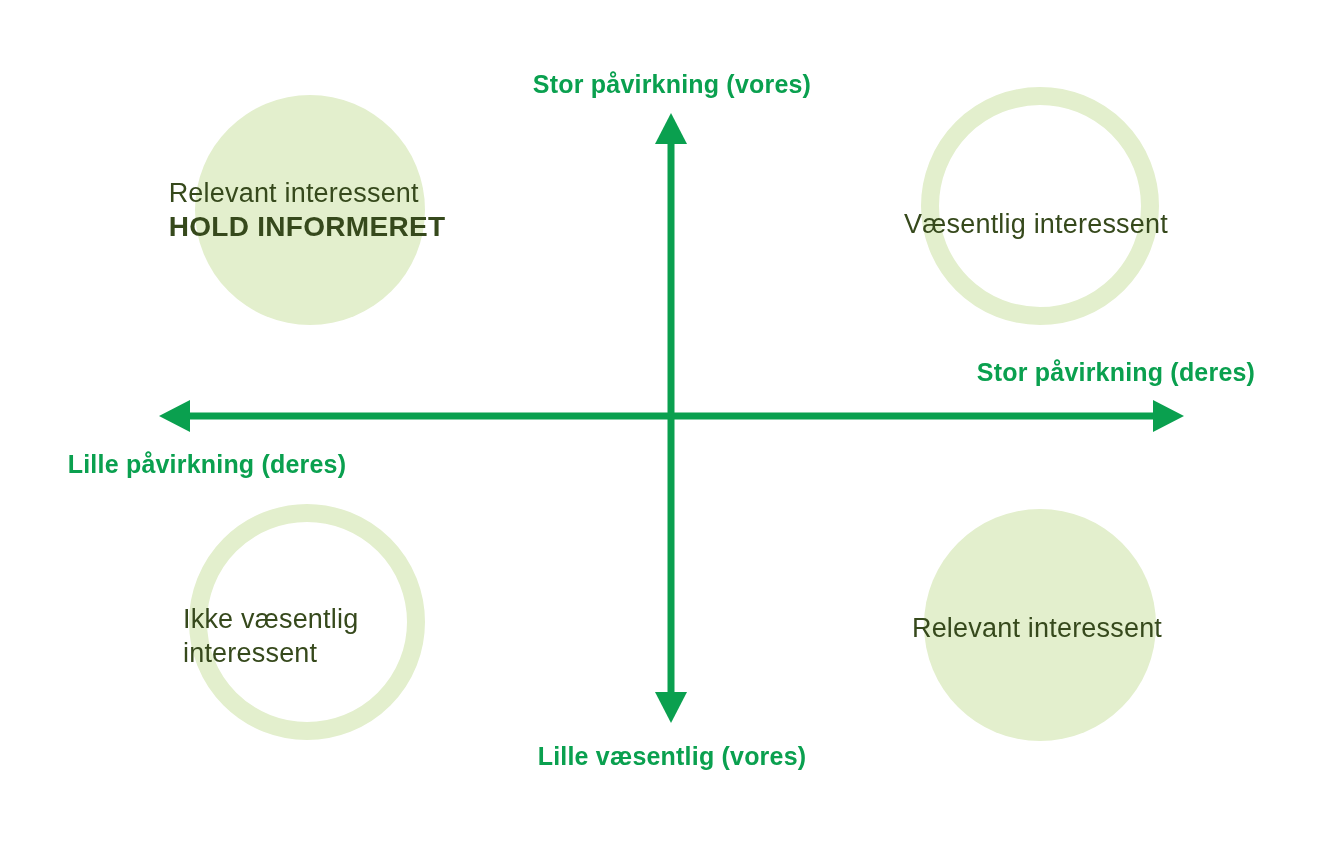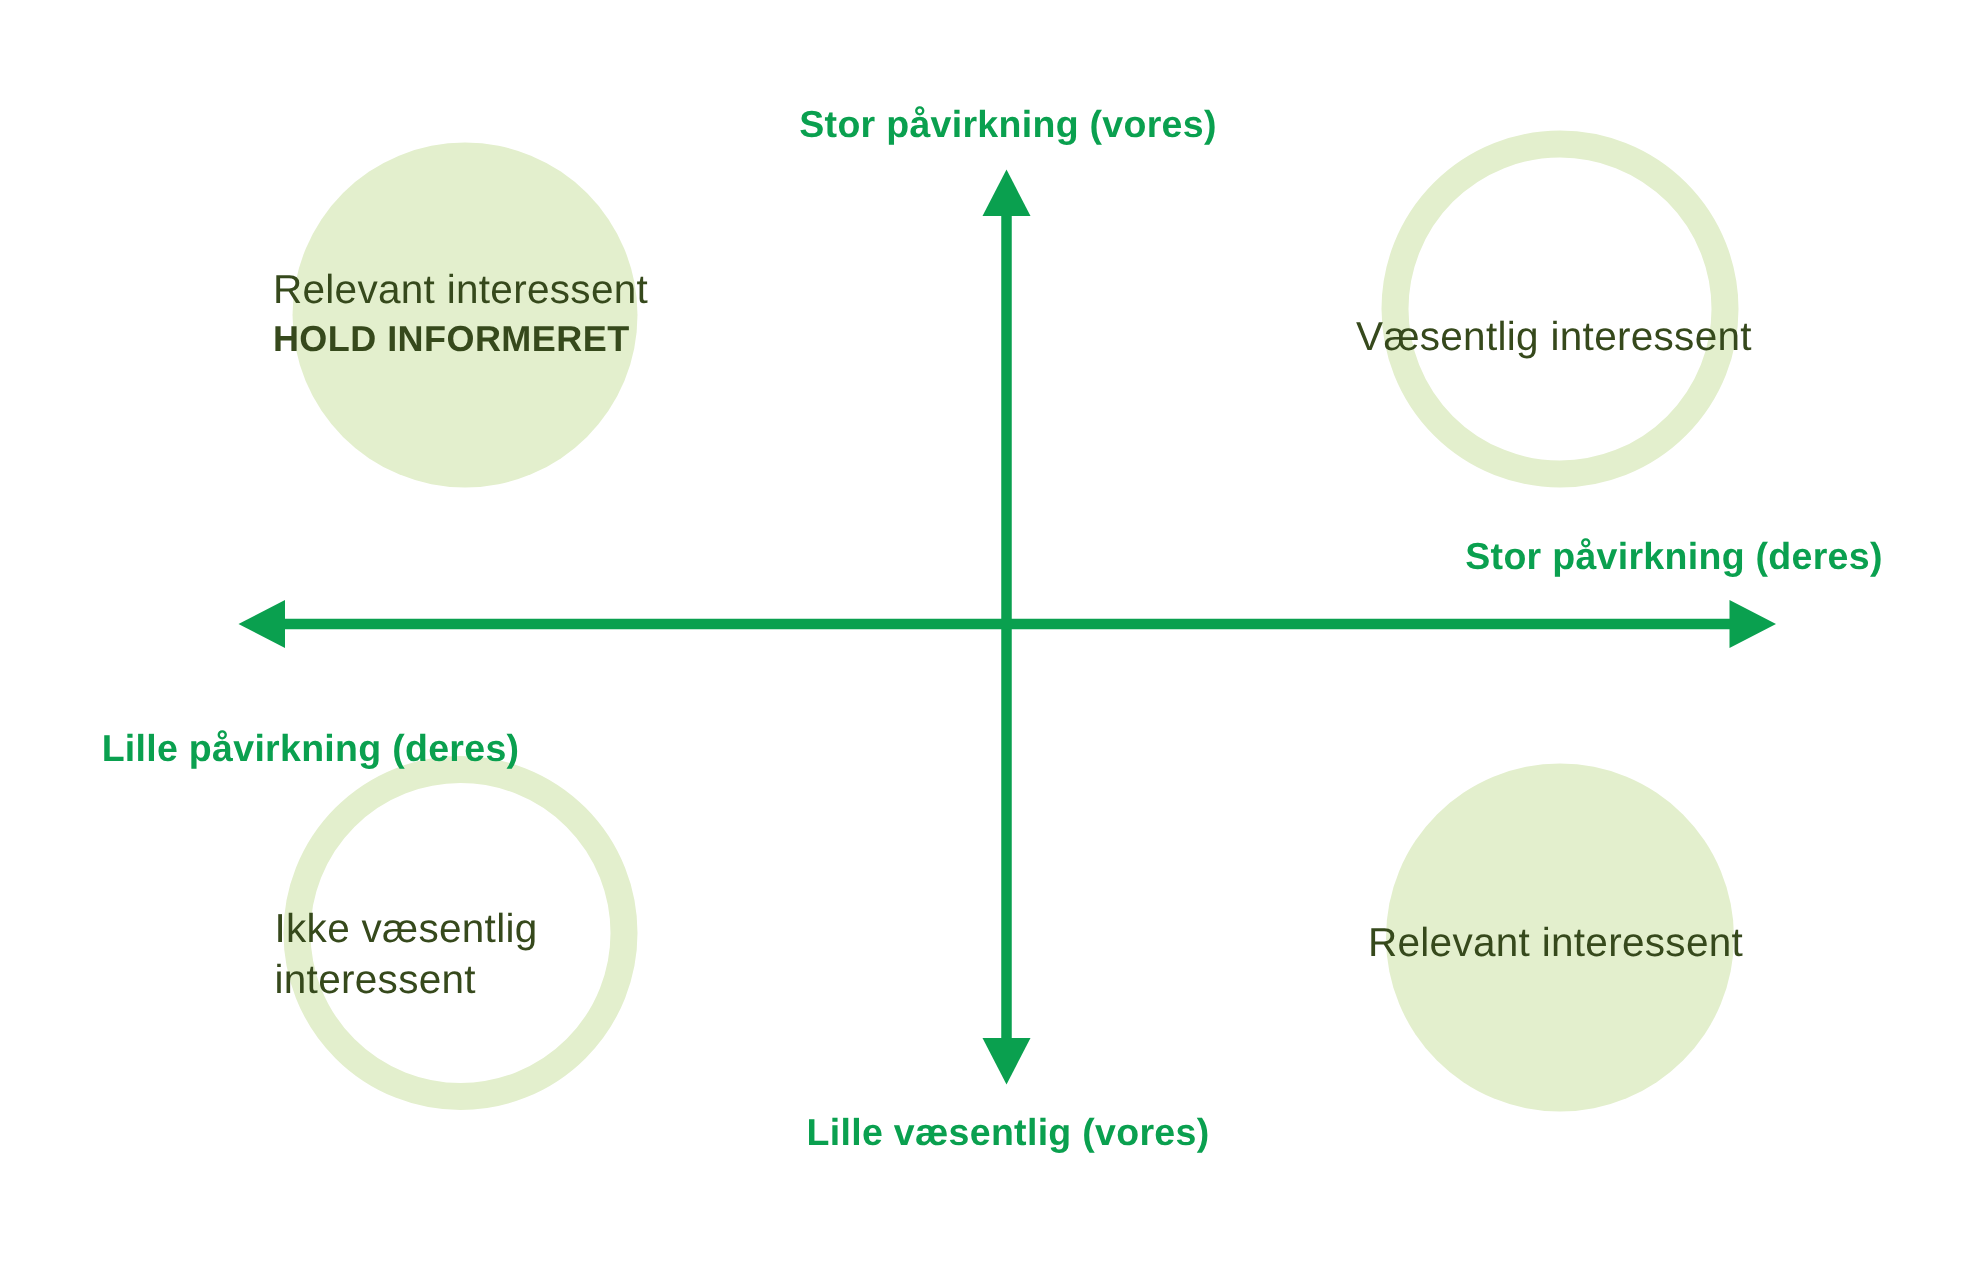--- a/index.html
+++ b/index.html
@@ -39,41 +39,41 @@
 
   
   .qtext {
     position: absolute;
     transform: translate(-50%, -50%);
     color: var(--dark);
     line-height: 34px;
     white-space: nowrap;
   }
   .qtext .type   { font-size: 27px; font-weight: 500; letter-spacing: 0.2px; }
-  .qtext .action { font-size: 24px; font-weight: 800; letter-spacing: 0.3px; }
+  .qtext .action { font-size: 28px; font-weight: 800; letter-spacing: 0.3px; }
   .qtext .action:empty { display: none; }
 
   #qtext-top-left     { left: 307px;  top: 210px; }
   #qtext-top-right    { left: 1036px; top: 224px; }
   #qtext-bottom-left  { left: 303px;  top: 636px; width: 240px; white-space: normal; }
   #qtext-bottom-right { left: 1037px; top: 628px; }
 
   
   .axis-label {
     position: absolute;
     transform: translate(-50%, -50%);
     color: var(--green);
     font-size: 25px;
     font-weight: 700;
     letter-spacing: 0.2px;
     white-space: nowrap;
   }
   #axis-label-top    { left: 672px;  top: 84px;  }
   #axis-label-right  { left: 1116px; top: 372px; }
-  #axis-label-left   { left: 207px;  top: 464px; margin-top: 36px; }
+  #axis-label-left   { left: 207px;  top: 464px; }
   #axis-label-bottom { left: 672px;  top: 756px; }
 </style>
 </head>
 <body>
 
 <div class="stage">
 
   <div class="circle filled" id="circle-top-left"></div>
   <div class="circle ring" id="circle-top-right"></div>
   <div class="circle ring" id="circle-bottom-left"></div>

